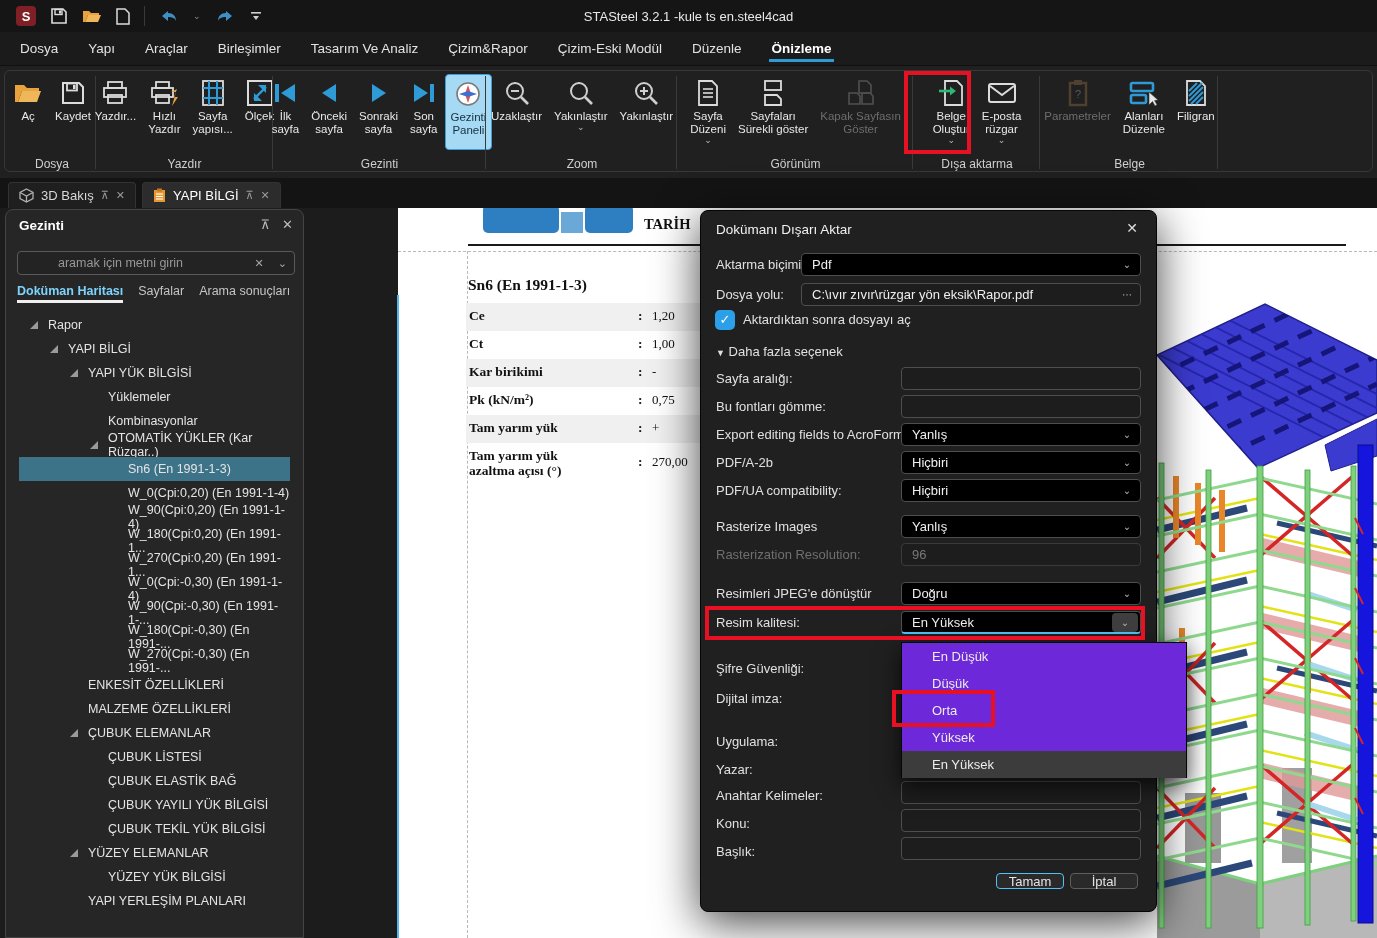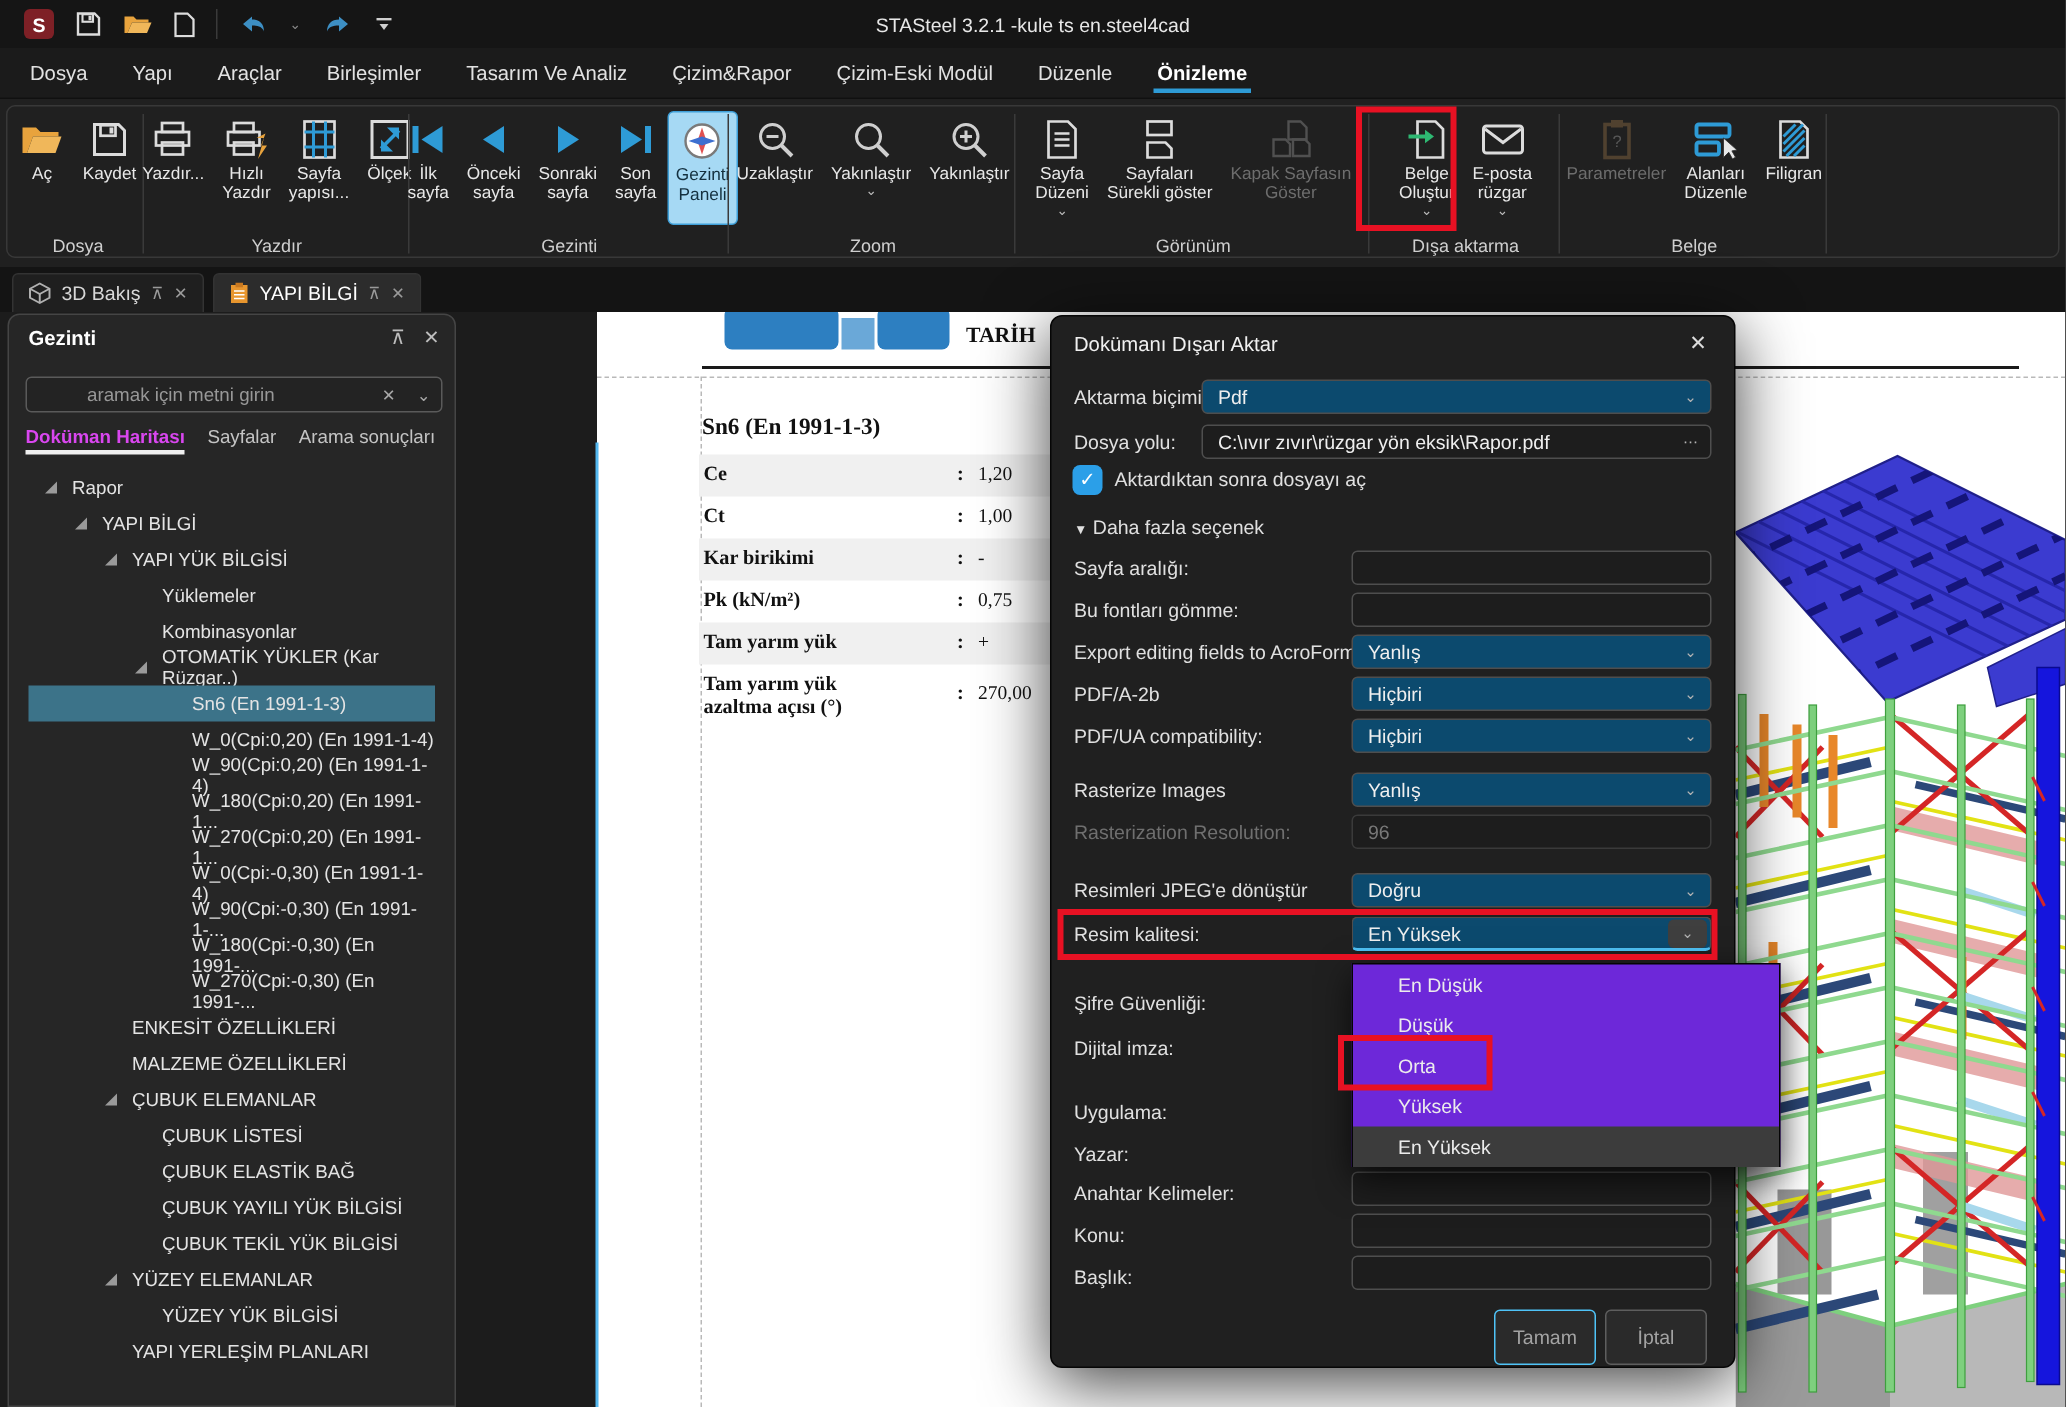--- a/index.html
+++ b/index.html
@@ -49,21 +49,21 @@
   
   #sidepanel { left:5px; top:209px; width:299px; height:729px; background:#262626; border:1px solid #454545; border-radius:8px 8px 0 0; overflow:hidden; }
   #panel-title { position:absolute; left:13px; top:8px; font-size:13.5px; font-weight:bold; color:#fff; }
   #panel-icons { position:absolute; right:10px; top:7px; display:flex; gap:12px; color:#bdbdbd; font-size:13px; }
   #panel-search { position:absolute; left:11px; top:41px; width:278px; height:24px; background:#232323; border:1px solid #5a5a5a; border-radius:4px; display:flex; align-items:center; }
   #panel-search input { flex:1; background:transparent; border:none; outline:none; color:#cfcfcf; font-size:12.5px; padding:0 8px; font-family:"Liberation Sans",sans-serif;margin-left:32px; }
   #panel-search input::placeholder { color:#989898; }
   #panel-search .sic { color:#a8a8a8; font-size:11px; padding:0 7px; }
   #panel-tabs { position:absolute; left:11px; top:74px; display:flex; gap:15px; font-size:12.5px; color:#c4c4c4; }
   #panel-tabs .ptab { padding-bottom:5px; position:relative; }
-  #panel-tabs .ptab.active { color:#d946ef; font-weight:bold; }
+  #panel-tabs .ptab.active { color:#7dd3fc; font-weight:bold; }
   #panel-tabs .ptab.active::after { content:""; position:absolute; left:0; right:0; bottom:0; height:3px; background:#f0f0f0; }
   #tree { position:absolute; left:0; top:103px; right:0; bottom:0; overflow:hidden; }
   .tree-row { position:relative; margin:0 13px; height:24px; display:flex; align-items:center; font-size:12.5px; color:#e4e4e4; }
   .tree-row.sel { background:#3c7389; }
   .tw { width:19px; display:flex; align-items:center; justify-content:flex-start; flex:none; }
 
   
   #page { left:398px; top:208px; width:979px; height:730px; background:#ffffff; overflow:hidden; color:#111; }
   .serif { font-family:"Liberation Serif", serif; }
   #page-edge { left:397px; top:295px; width:2px; height:643px; background:#53b7ef; }
@@ -74,33 +74,33 @@
   .trow .tlabel { width:172px; font-weight:bold; font-size:13.5px; padding:5px 0 0 3px; white-space:pre-line; line-height:15px; }
   .trow .tcolon { width:14px; font-weight:bold; font-size:13.5px; padding-top:5px; }
   .trow .tval { font-size:13px; padding-top:5px; }
 
   
   #dialog { left:700px; top:210px; width:457px; height:702px; background:#202020; border:1px solid #060606; border-radius:8px; box-shadow:0 10px 45px rgba(0,0,0,.75); font-size:13px; }
   #dlg-title { position:absolute; left:15px; top:11px; font-size:13.5px; color:#f0f0f0; }
   #dlg-close { position:absolute; right:14px; top:9px; color:#dcdcdc; font-size:14px; width:20px; text-align:center; }
   .dlabel { position:absolute; left:15px; color:#e0e0e0; }
   .dlabel.dim { color:#6f6f6f; }
-  .dctrl { position:absolute; height:23px; border:1px solid #4e4e4e; border-radius:4px; background:#0c4a6e; display:flex; align-items:center; }
+  .dctrl { position:absolute; height:23px; border:1px solid #4e4e4e; border-radius:4px; background:#000000; display:flex; align-items:center; }
   .dctrl.input { background:#1d1d1d; }
   .dctrl .cval { flex:1; padding:0 10px; color:#efefef; font-size:13px; }
   .dctrl .cchev { width:26px; text-align:center; color:#b5b5b5; font-size:10px; }
   .dctrl.dim { border-color:#3a3a3a; }
   .dctrl.dim .cval { color:#787878; }
   .dctrl.open { border-bottom:2px solid #4fc3f7; }
   .dctrl.open .cchev { background:#3f3f3f; border-radius:4px; height:19px; line-height:19px; margin-right:2px; }
   #dlg-check { position:absolute; left:14px; top:99px; width:20px; height:20px; background:#2b9fe8; border-radius:5px; color:#fff; font-size:13px; text-align:center; line-height:20px; }
   #dd-list { position:absolute; left:200px; top:431px; width:286px; height:136px; background:#6d28d9; border:1px solid #050505; box-shadow:0 8px 22px rgba(0,0,0,.7); z-index:5; }
   .dd-item { height:27px; display:flex; align-items:center; padding-left:30px; color:#ececec; font-size:13px; }
   .dd-item.hl { background:#3c3c3c; }
-  .dbtn { position:absolute; height:37px; border-radius:4px; background:#2a2a2a; color:#a3a3a3; font-size:13px; display:flex; align-items:center; justify-content:center; }
+  .dbtn { position:absolute; height:16px; border-radius:4px; background:#2a2a2a; color:#e5e5e5; font-size:13px; display:flex; align-items:center; justify-content:center; }
   #btn-ok { left:295px; top:662px; width:68px; border:1.5px solid #4fc3f7; }
   #btn-cancel { left:369px; top:662px; width:68px; border:1px solid #5e5e5e; }
 
   
   .redbox { position:absolute; border:4px solid #e81123; z-index:60; } .z50 { z-index:50; } .z10 { z-index:10; }
 </style>
 </head>
 <body>
 
 <div id="app">

